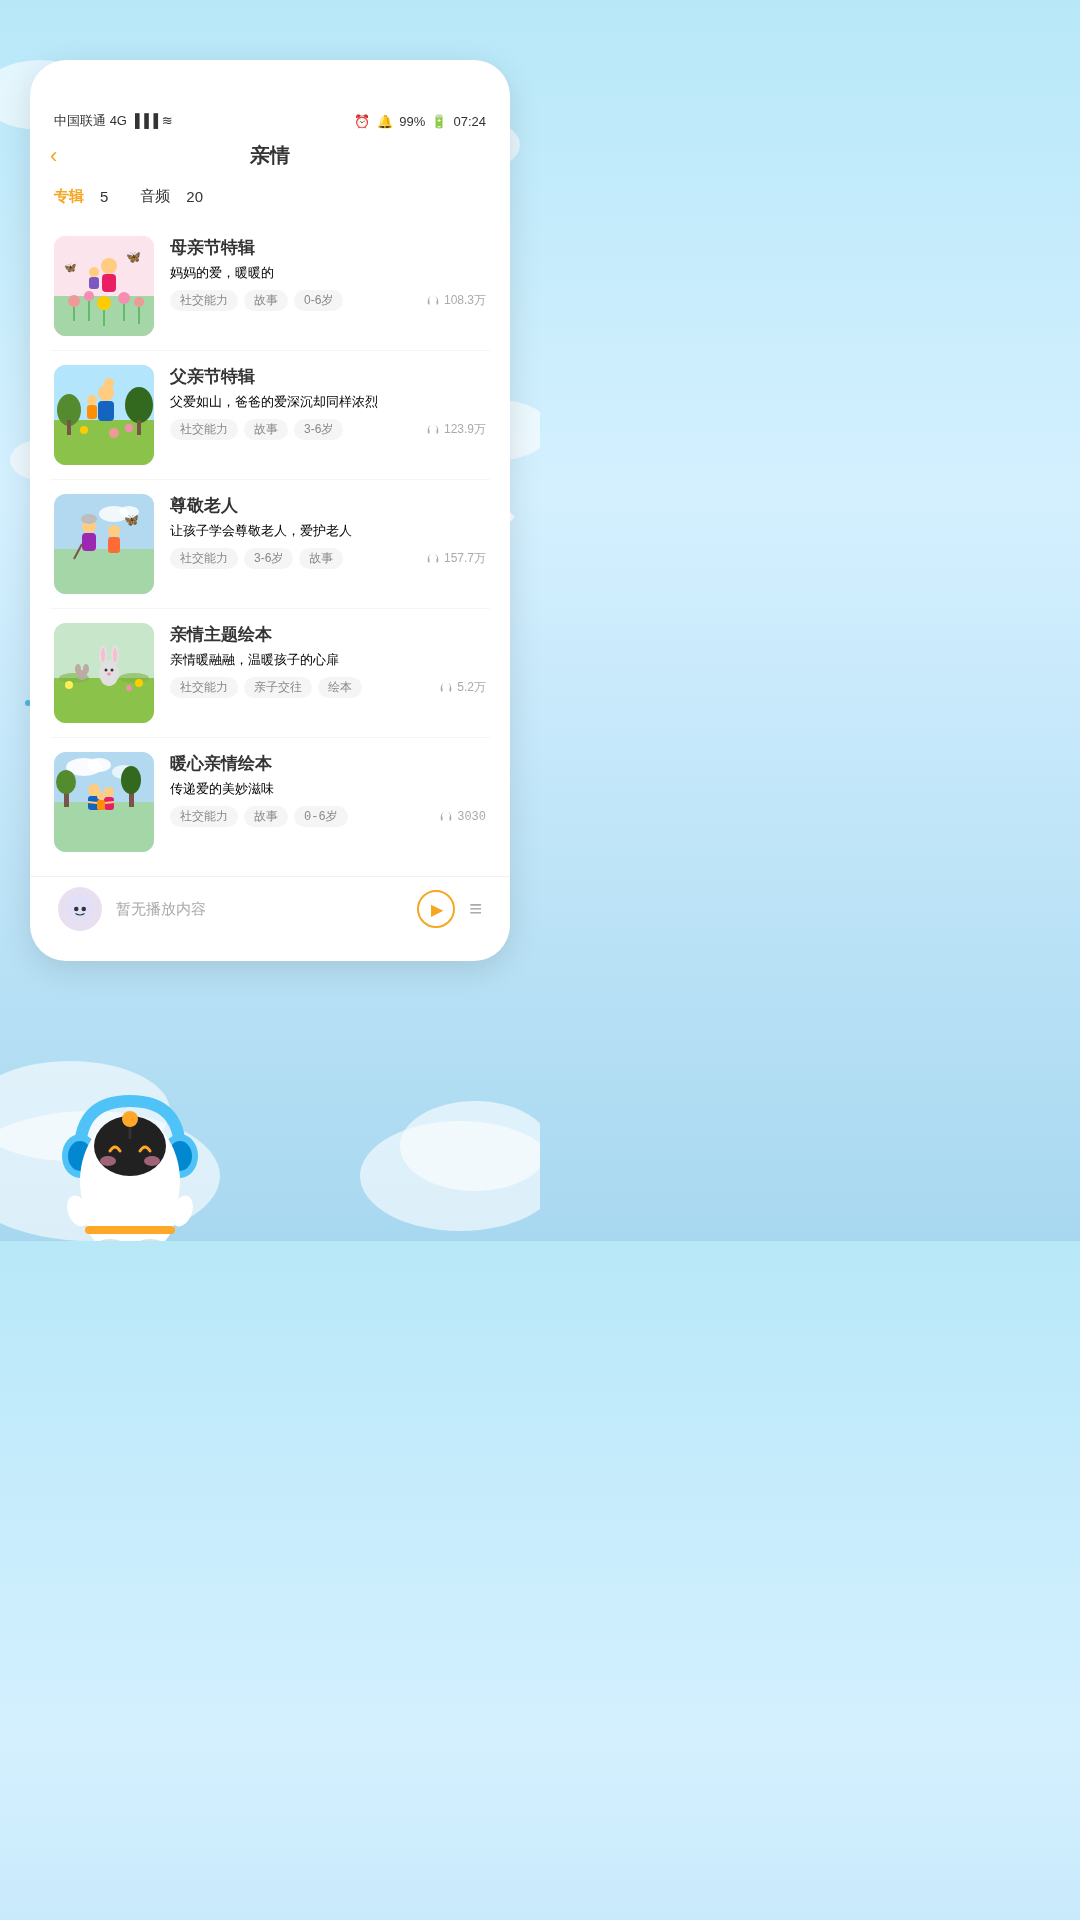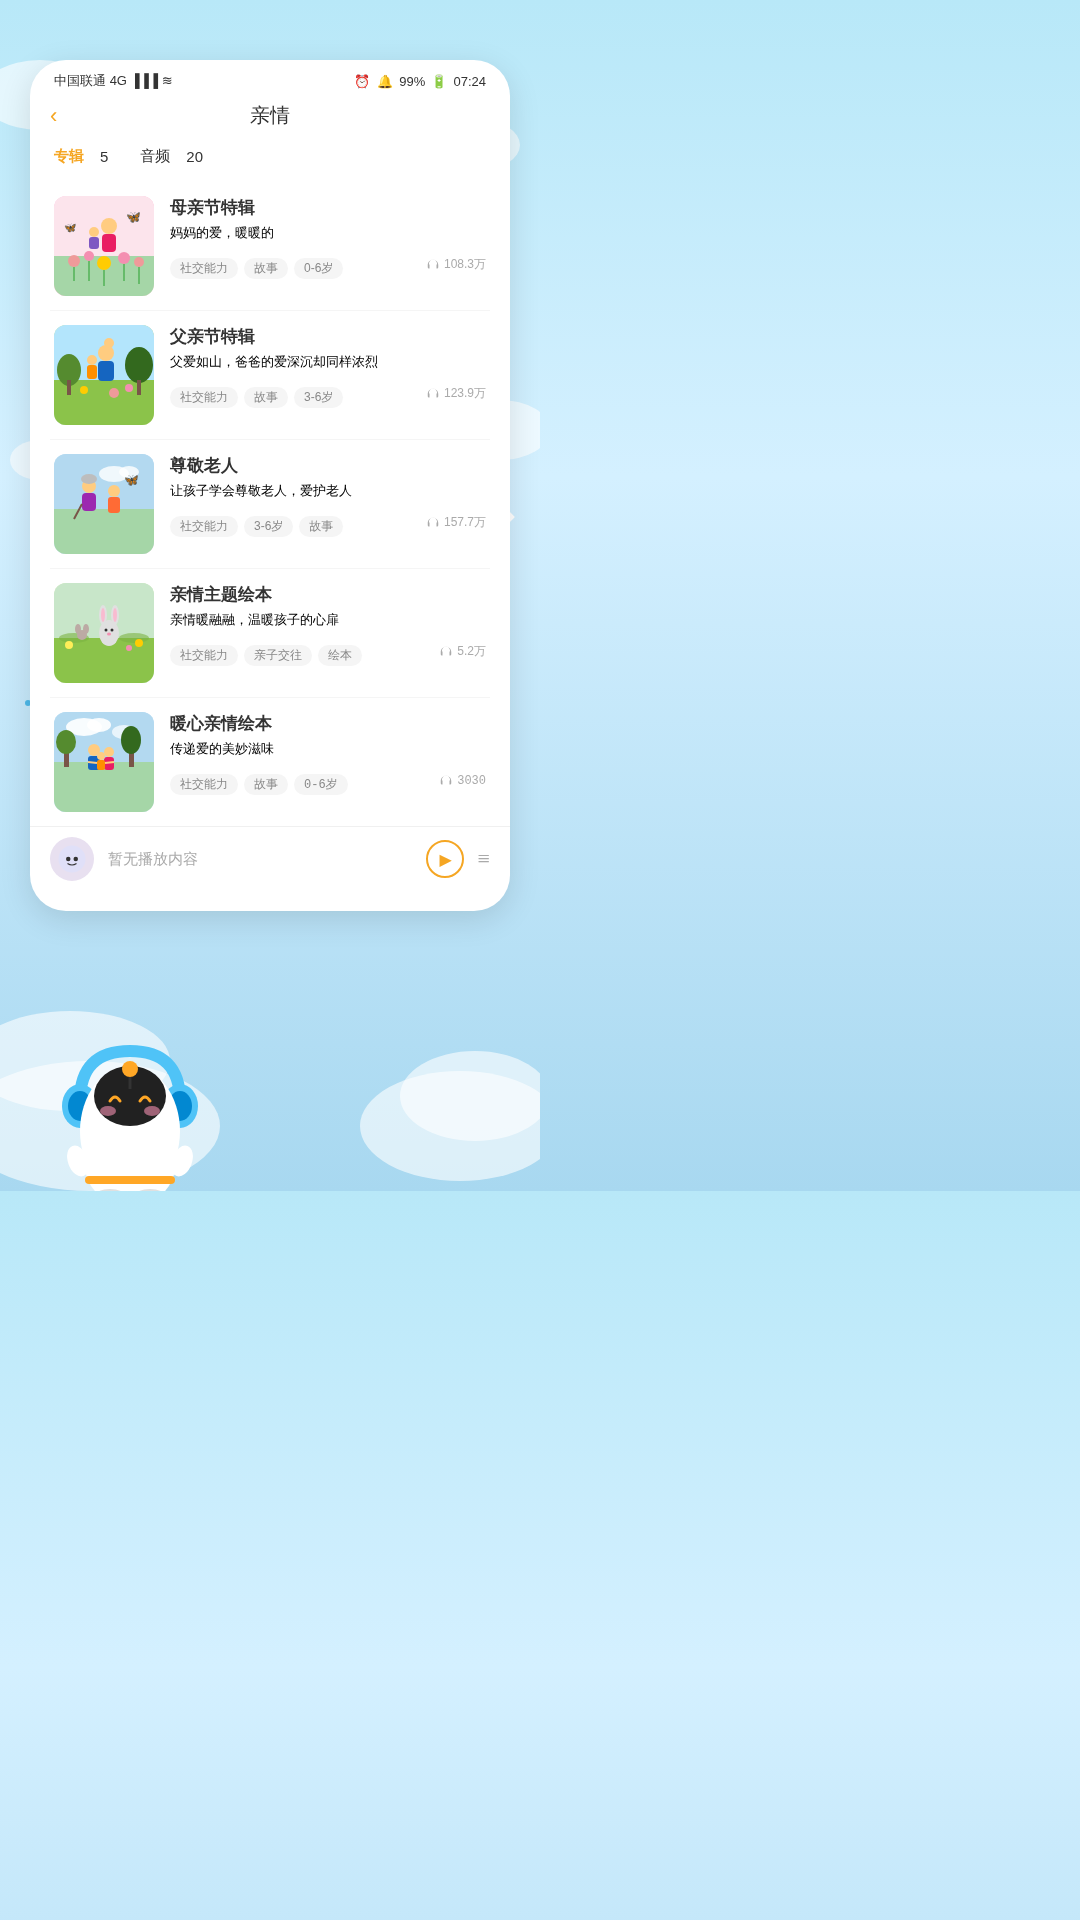--- a/index.html
+++ b/index.html
@@ -92,20 +92,21 @@
     }
 
     
     .status-bar {
       display: flex;
       justify-content: space-between;
       align-items: center;
       padding: 12px 24px 8px;
       font-size: 13px;
       color: #333;
+      margin-top: 40px;
     }
     .status-left { font-size: 13px; }
     .status-right {
       display: flex;
       align-items: center;
       gap: 6px;
       font-size: 13px;
     }
 
     
@@ -119,21 +120,21 @@
     .back-btn {
       position: absolute;
       left: 20px;
       color: #f5a623;
       font-size: 22px;
       cursor: pointer;
       font-weight: 300;
     }
     .header-title {
       font-size: 20px;
-      font-weight: 400;
+      font-weight: 700;
       color: #333;
     }
 
     
     .stats-row {
       display: flex;
       align-items: center;
       padding: 6px 24px 16px;
       gap: 16px;
       font-size: 15px;
@@ -200,39 +201,38 @@
       white-space: nowrap;
       overflow: hidden;
       text-overflow: ellipsis;
     }
     .tag {
       background: #f5f5f5;
       color: #888;
       border-radius: 20px;
       padding: 2px 10px;
       font-size: 12px;
-      margin-top: 8px;
     }
     .play-count {
       display: flex;
       align-items: center;
       gap: 4px;
       color: #aaa;
       font-size: 12px;
       margin-left: auto;
       white-space: nowrap;
     }
 
     
     .player-bar {
       display: flex;
       align-items: center;
-      padding: 10px 20px;
+      padding: 10px 28px;
       border-top: 1px solid #f0f0f0;
-      font-family: Liberation Serif, serif;
+      margin-top: 10px;
     }
     .player-thumb {
       width: 44px;
       height: 44px;
       border-radius: 50%;
       background: #e8e0f0;
       margin-right: 14px;
       overflow: hidden;
       display: flex;
       align-items: center;

